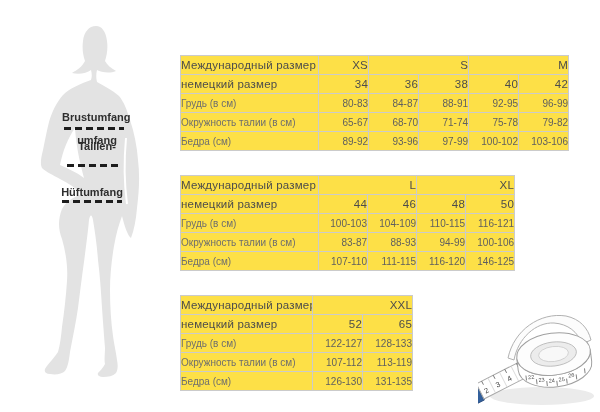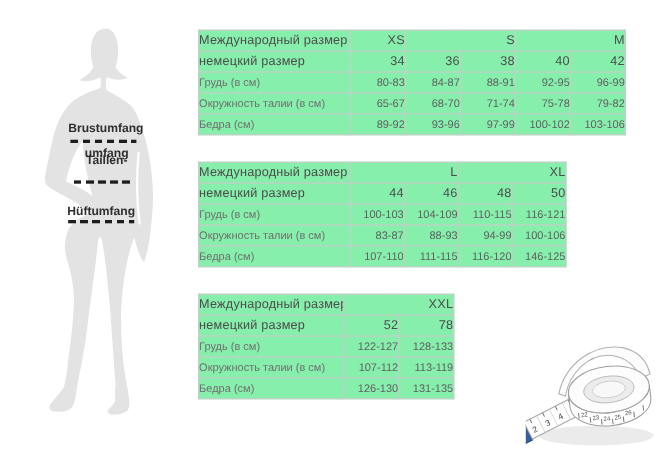--- a/index.html
+++ b/index.html
@@ -7,21 +7,21 @@
          font-family:"Liberation Sans",sans-serif;}
 
   
   #figure-svg{position:absolute;left:0;top:0;width:160px;height:400px;}
   .fig-label{position:absolute;font-weight:bold;font-size:11px;line-height:11px;
              color:#2e2e2e;text-align:center;}
   .dash-line{position:absolute;height:3px;
              background-image:repeating-linear-gradient(90deg,#1d1d1d 0,#1d1d1d 7px,transparent 7px,transparent 11px);}
 
   
-  table.size-table{position:absolute;border-collapse:collapse;table-layout:fixed;background:#86efac;}
+  table.size-table{position:absolute;border-collapse:collapse;table-layout:fixed;background:#fde047;margin-top:28px;}
   table.size-table td{border:1px solid #cbcbcb;height:18px;padding:0;overflow:hidden;white-space:nowrap;}
   td.lbl{text-align:left;padding-left:6px;padding-right:3px;}
   td.val{text-align:right;}
   .hdr{font-size:11.5px;color:#4c4c4c;letter-spacing:0.2px;}
   .meas{font-size:10px;color:#6e6e6e;}
   .num{font-size:10px;color:#5f5f5f;}
   #table-1{left:180px;top:27px;width:388px;}
   #table-2{left:180px;top:147px;width:334px;}
   #table-3{left:180px;top:267px;width:232px;}
 
@@ -209,21 +209,21 @@
         <col style="width:50px">
       </colgroup>
     <tbody>
         <tr>
       <td class="lbl hdr">Международный размер</td>
       <td class="val hdr" colspan="2">XXL</td>
     </tr>
     <tr>
       <td class="lbl hdr">немецкий размер</td>
       <td class="val hdr">52</td>
-      <td class="val hdr">78</td>
+      <td class="val hdr">65</td>
     </tr>
     <tr>
       <td class="lbl meas">Грудь (в см)</td>
       <td class="val num">122-127</td>
       <td class="val num">128-133</td>
     </tr>
     <tr>
       <td class="lbl meas">Окружность талии (в см)</td>
       <td class="val num">107-112</td>
       <td class="val num">113-119</td>

